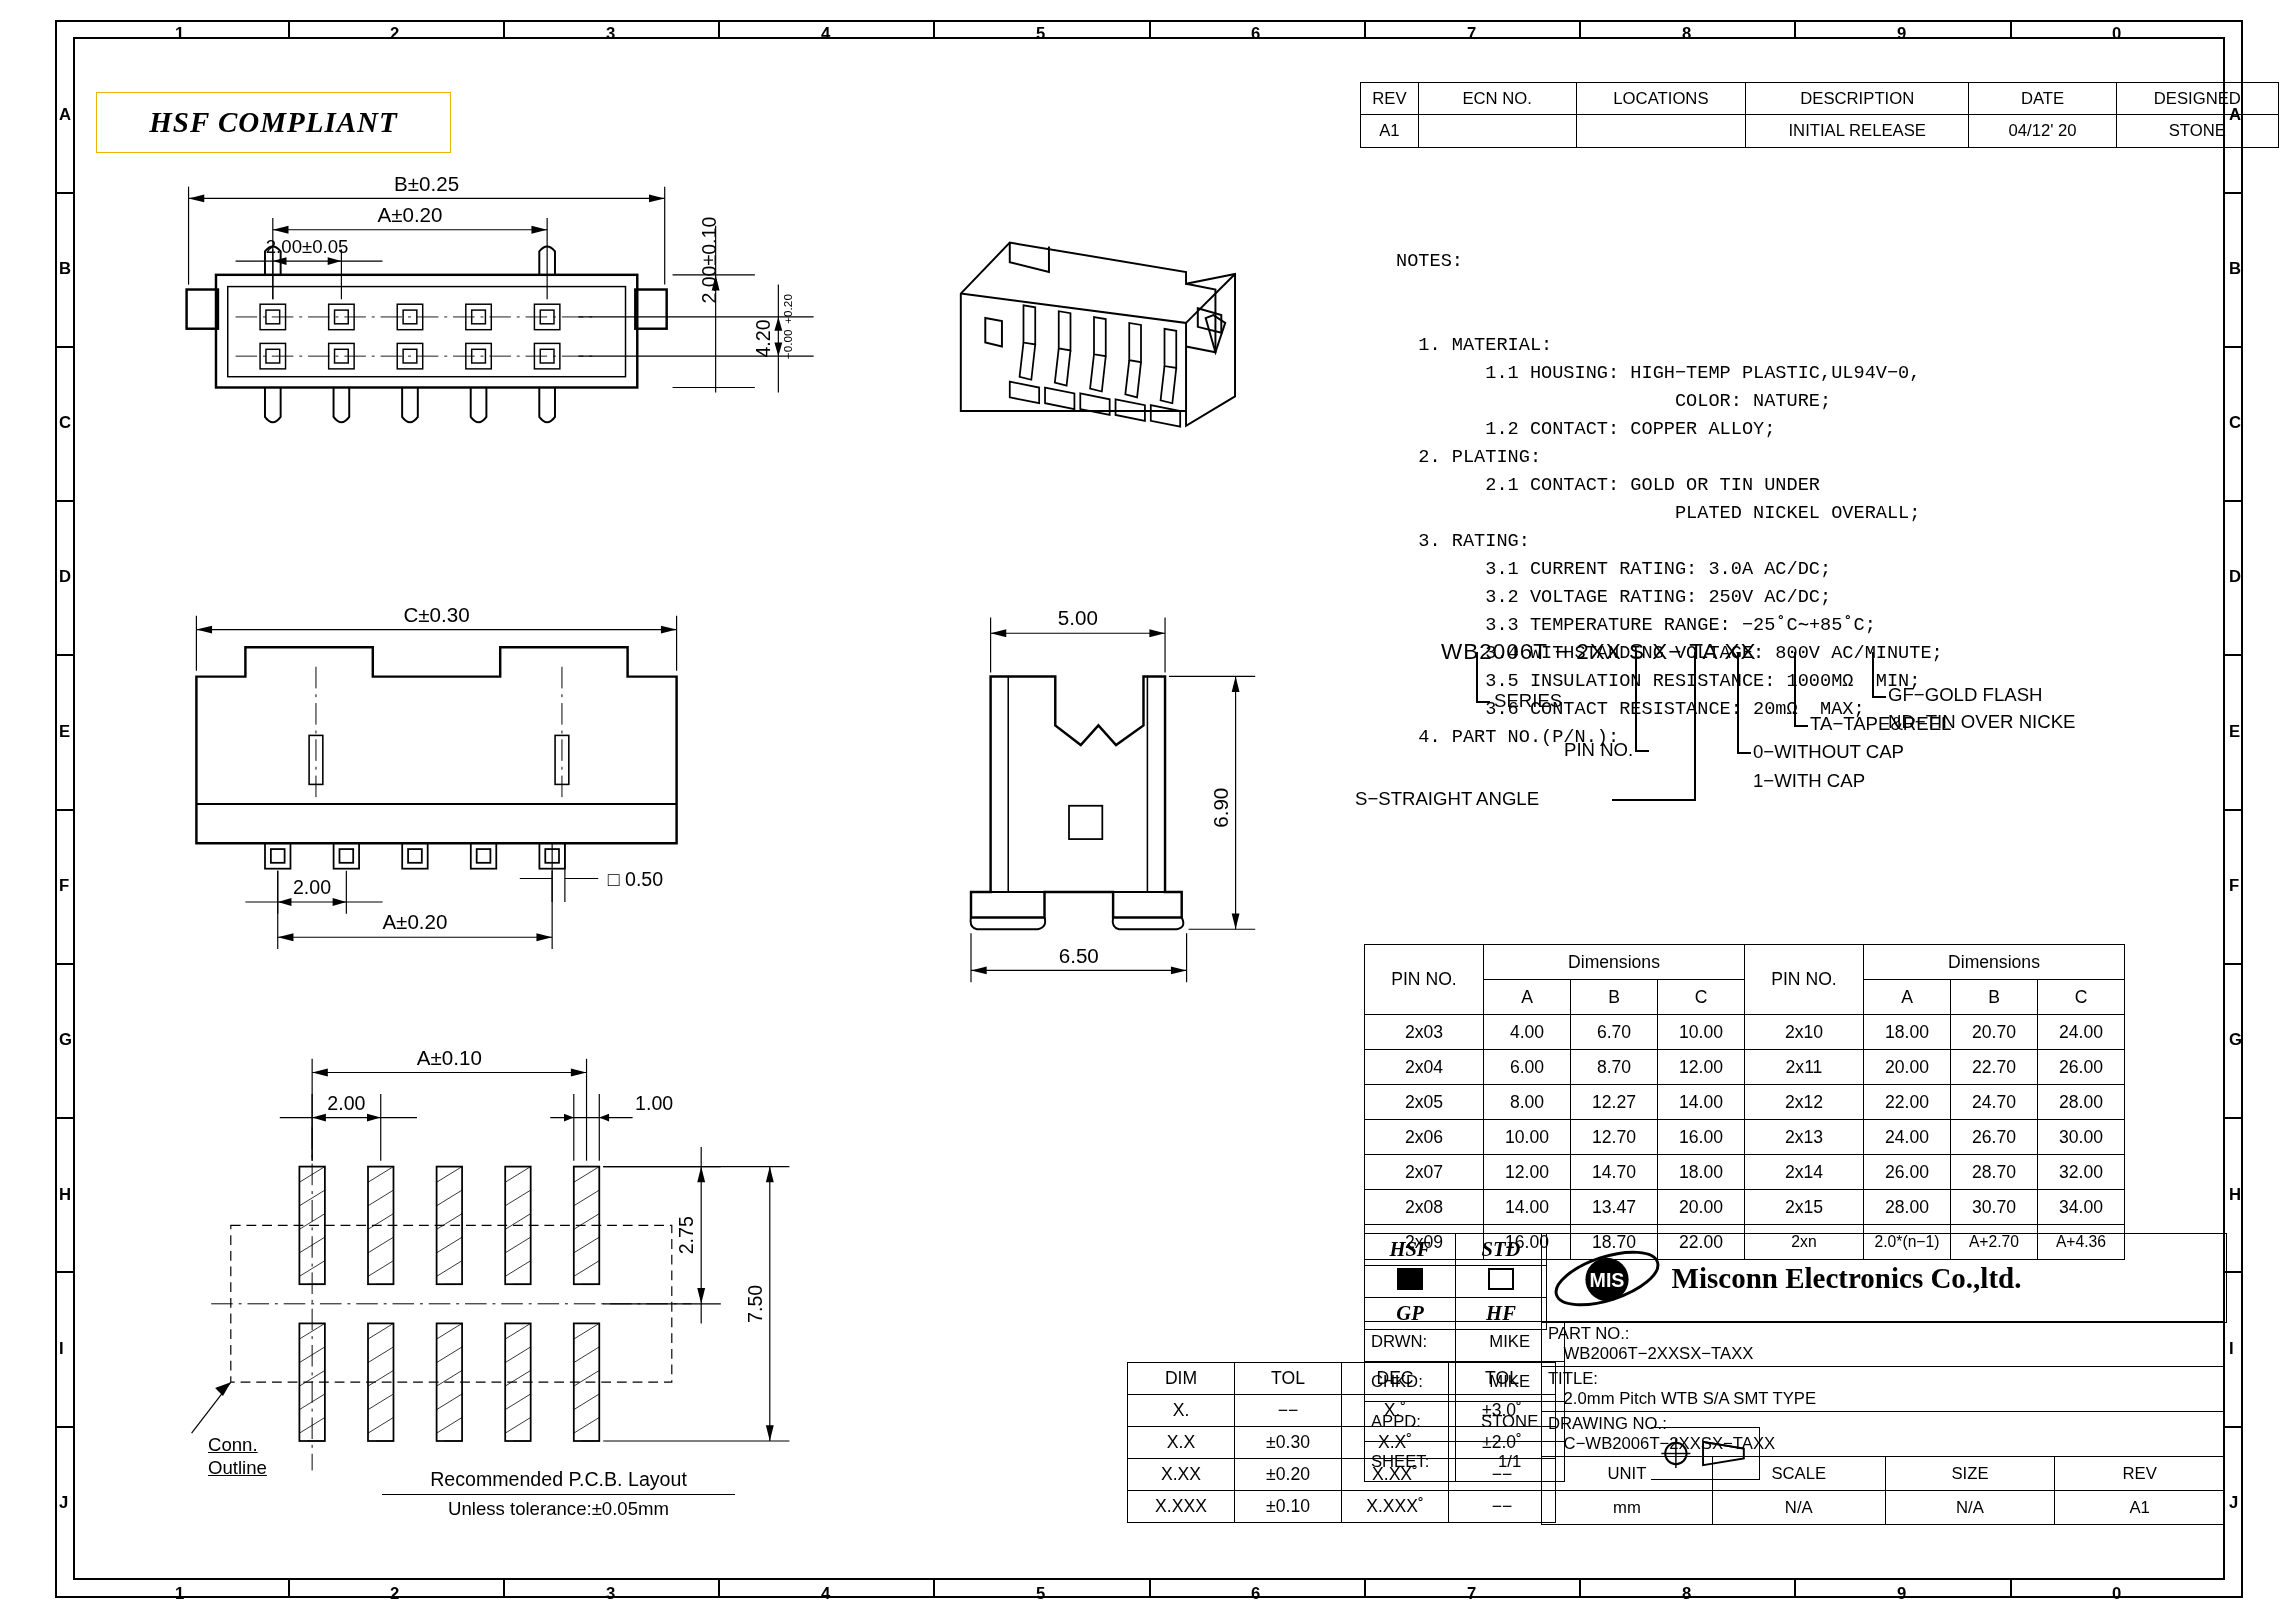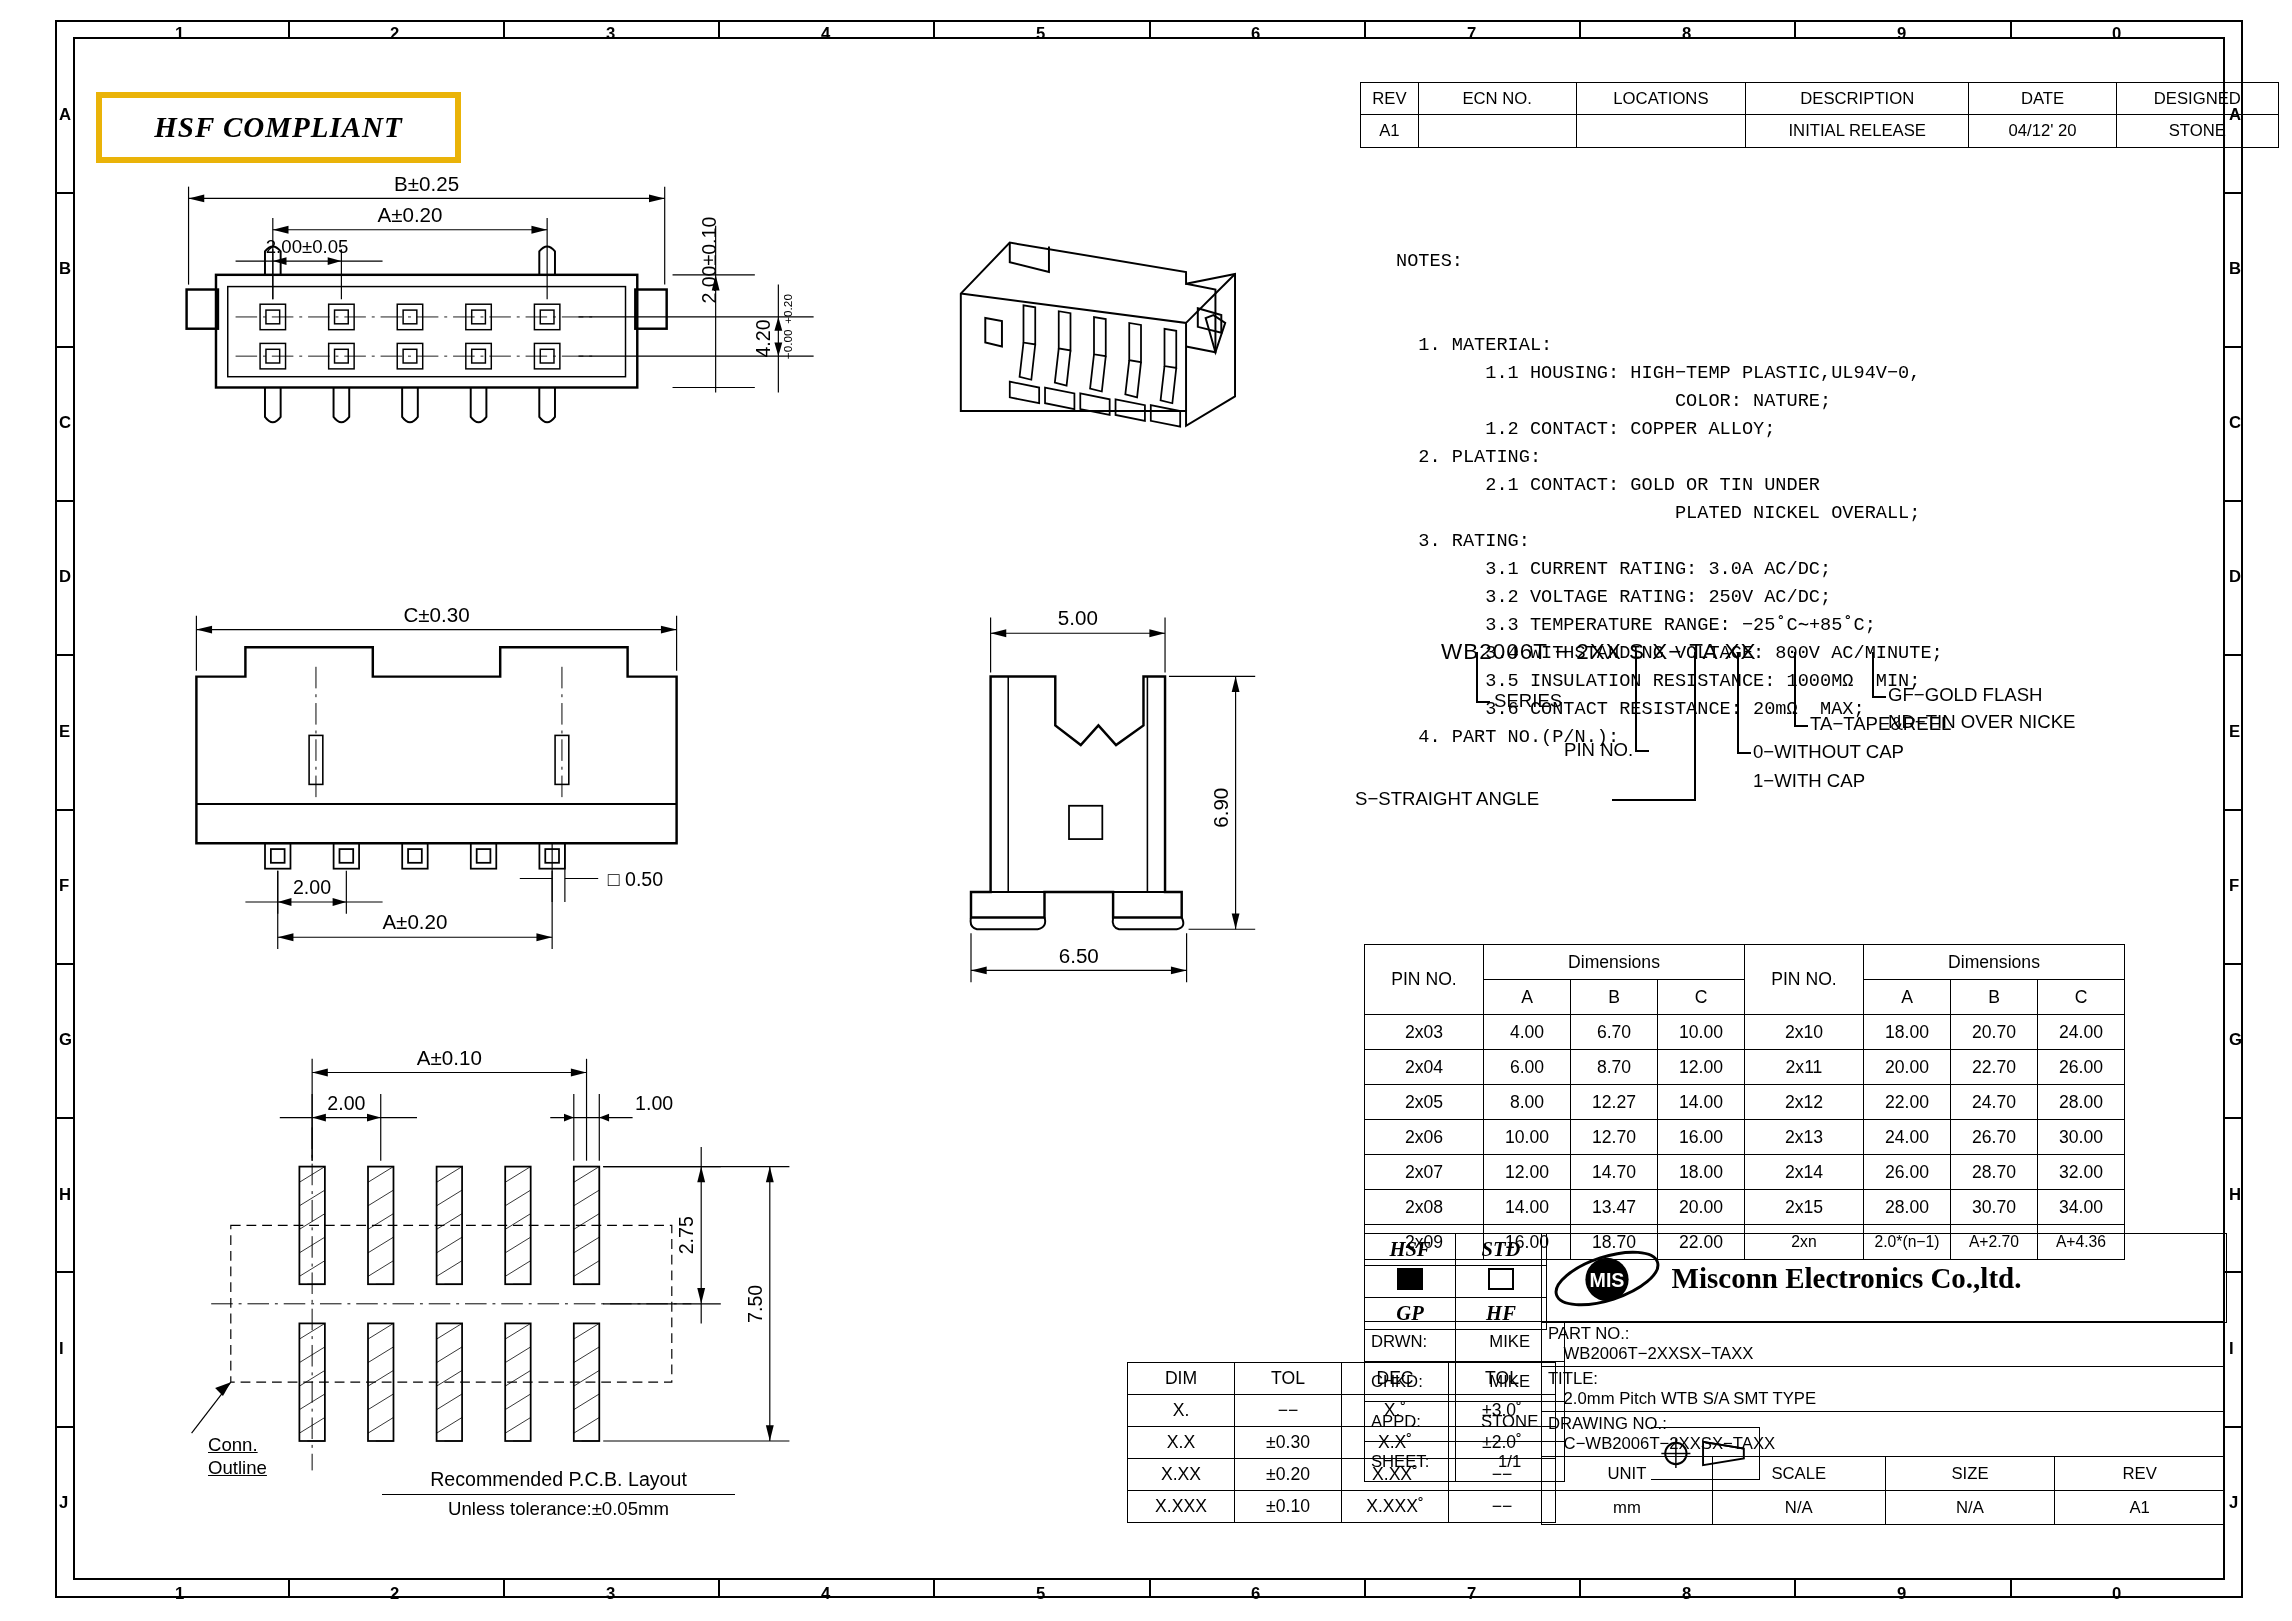--- a/index.html
+++ b/index.html
@@ -15,21 +15,21 @@
 
   
   table{border-collapse:collapse;font-family:"Liberation Sans",sans-serif;}
   table td,table th{border:1.5px solid #000;text-align:center;font-weight:normal;}
 
   
   #revblock{position:absolute;left:1360px;top:82px;}
   #revblock td,#revblock th{font-size:16.7px;padding:3.9px 5.9px;height:23.5px;}
 
   
-  #hsfbox{position:absolute;left:96px;top:92px;width:353px;height:59px;border:6px solid #eab308;display:flex;align-items:center;justify-content:center;}
+  #hsfbox{position:absolute;left:96px;top:92px;width:353px;height:59px;border:1px solid #eab308;display:flex;align-items:center;justify-content:center;}
   #hsfbox span{font-family:"Liberation Serif",serif;font-style:italic;font-weight:bold;font-size:29px;letter-spacing:1px;}
 
   
   #notes{position:absolute;left:1396px;top:192px;width:814px;font-size:18.6px;line-height:28px;white-space:pre;font-family:Liberation Mono, monospace;}
 
   
   #pnblock{position:absolute;left:1441px;top:623px;font-size:19.6px;}
   .pnline{position:absolute;background:#000;}
   .pntxt{position:absolute;font-size:18.6px;white-space:nowrap;}
 

